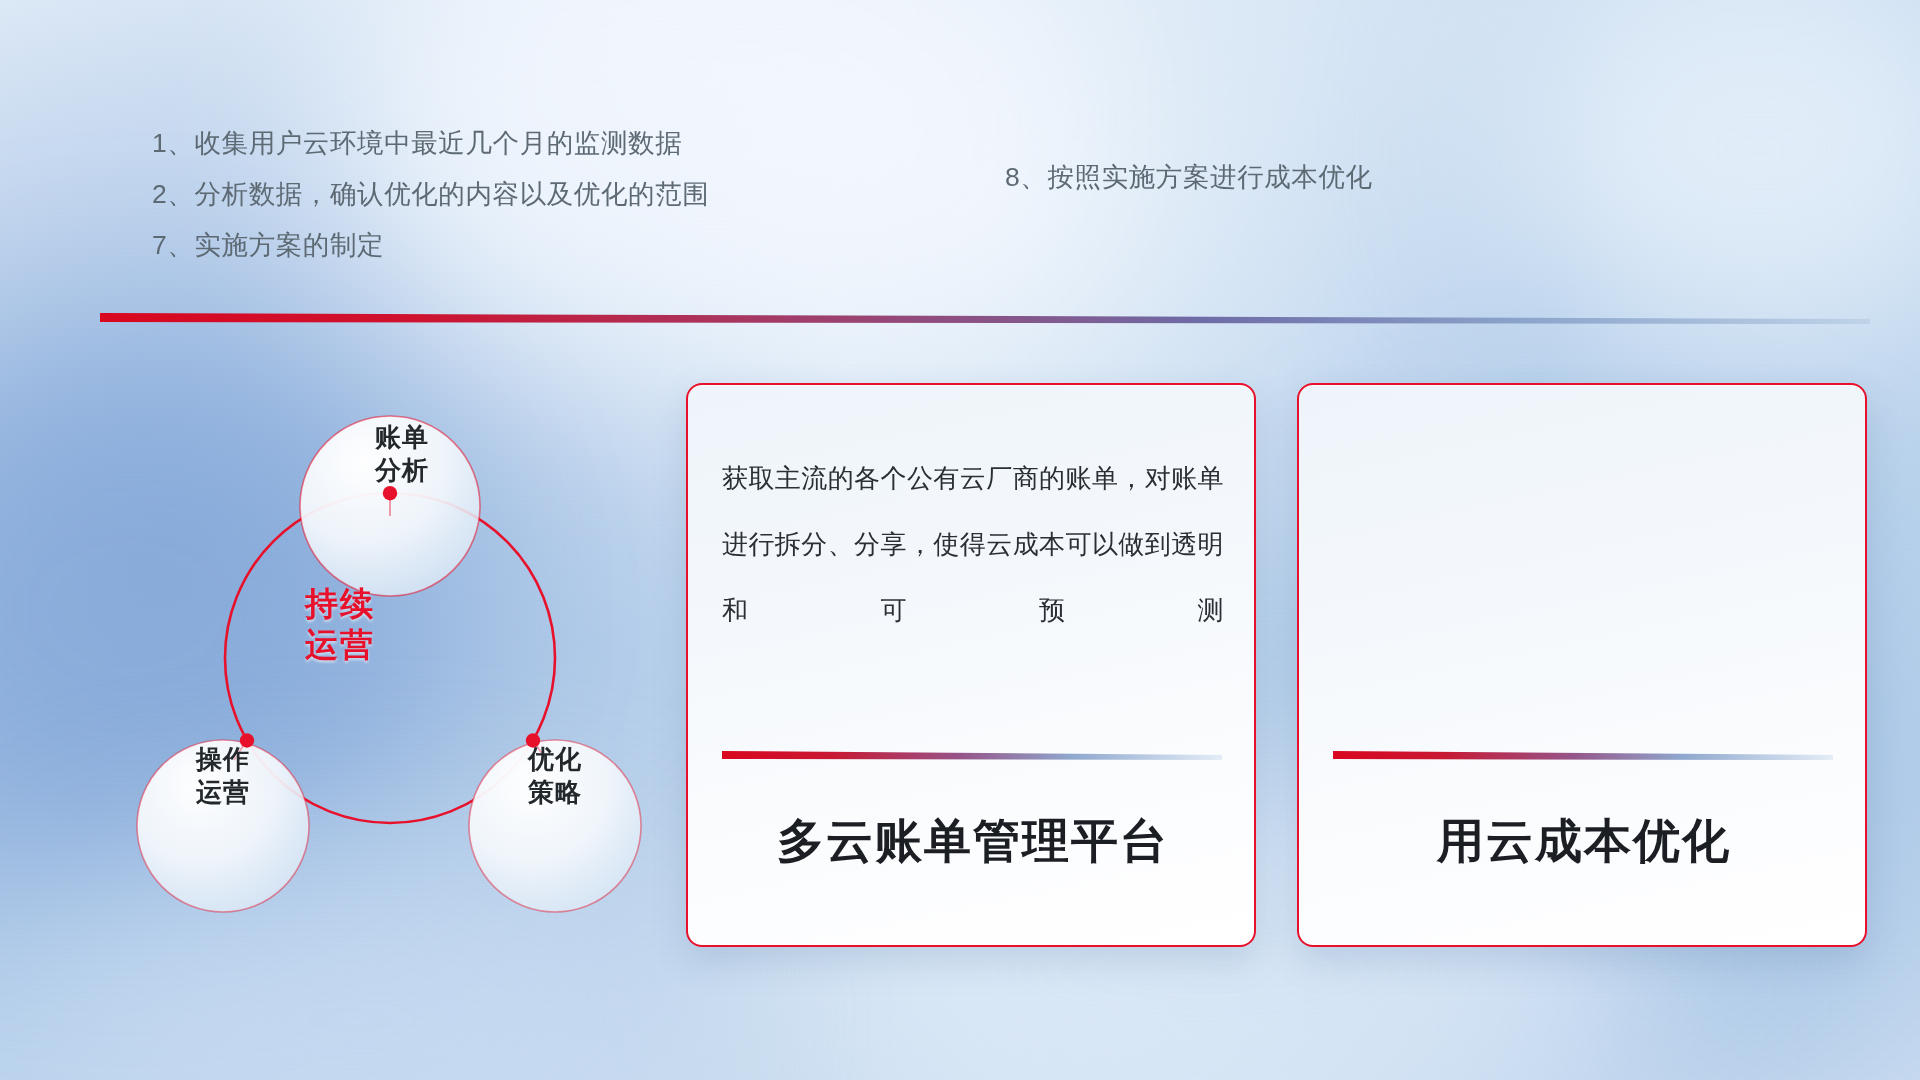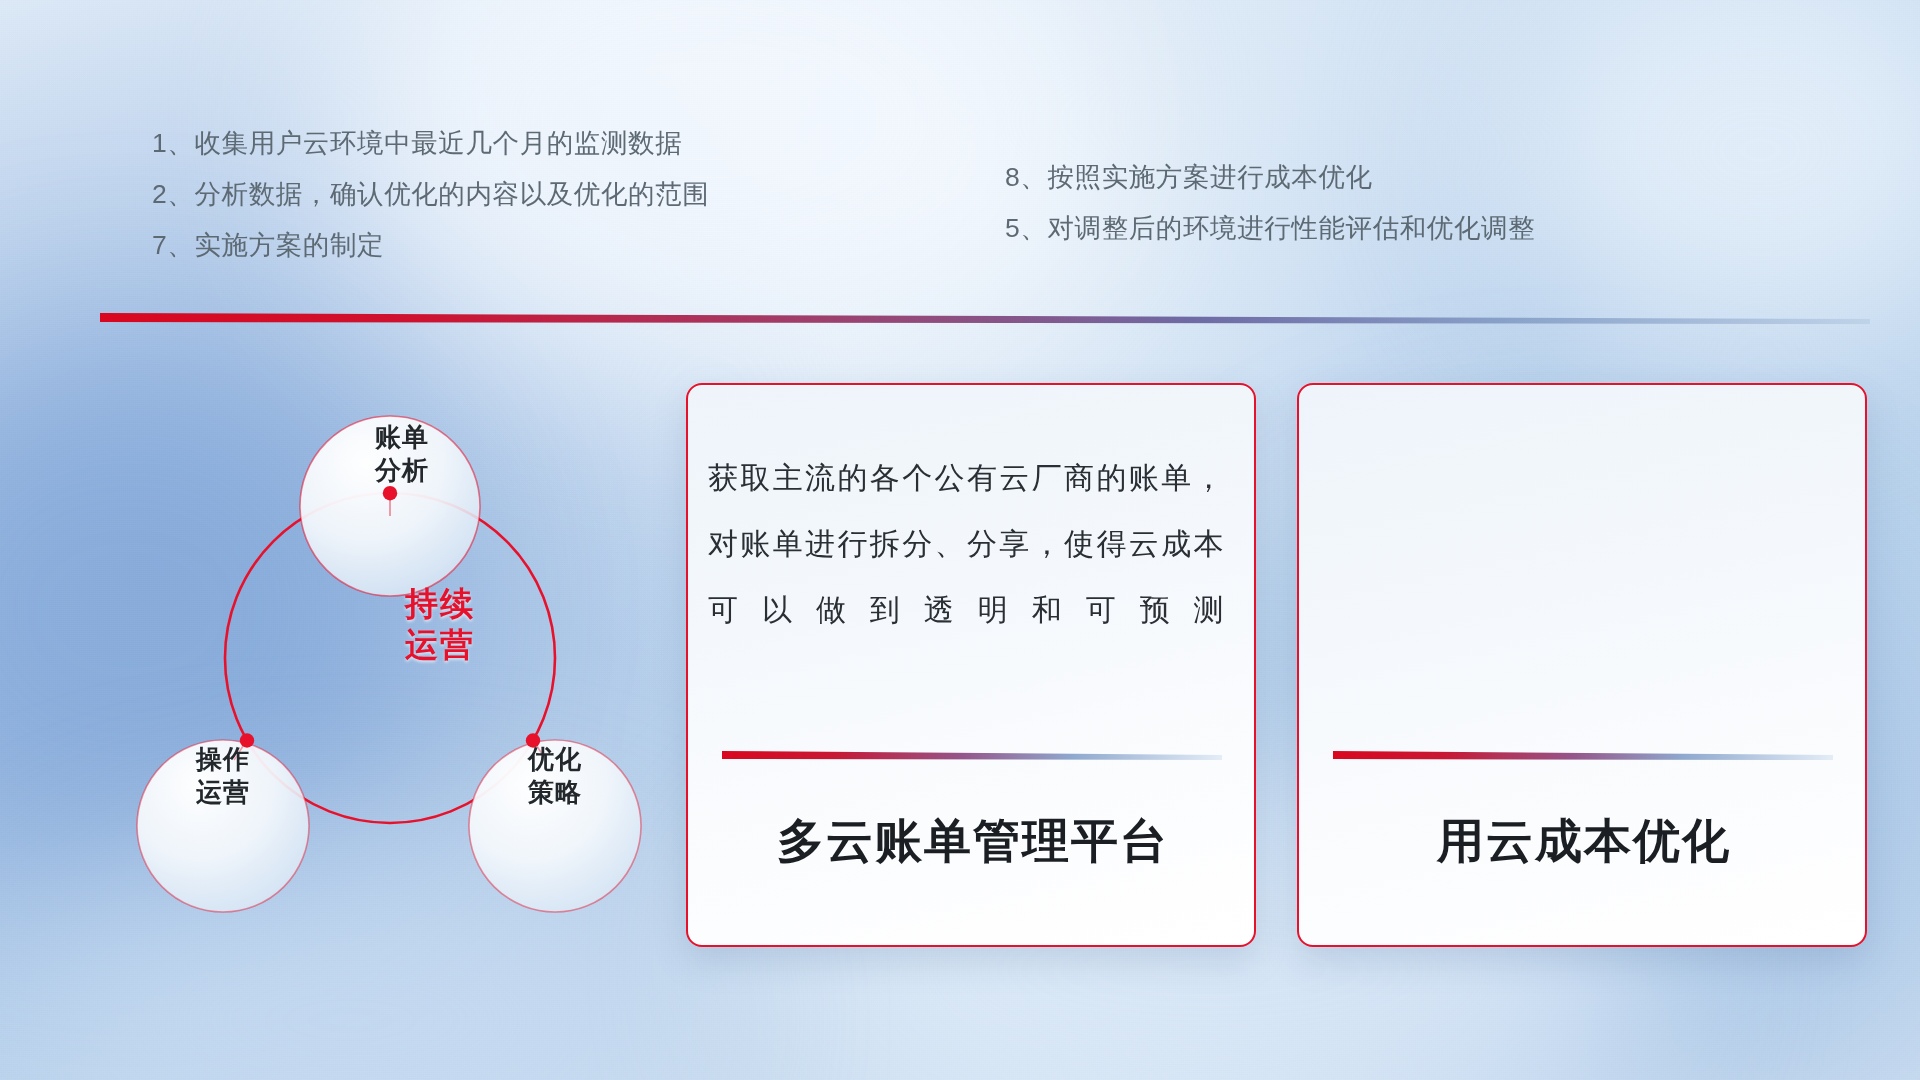--- a/index.html
+++ b/index.html
@@ -106,21 +106,21 @@
     white-space: pre-line;
     font-family: "Liberation Sans", "DejaVu Sans", sans-serif;
     text-shadow: 0 1px 1px rgba(255,255,255,0.8);
   }
   #label-top    { left: 222px; top: 75px;  width: 170px; font-family: Liberation Mono, monospace; }
   #label-left   { left: 43px;  top: 395px; width: 170px; }
   #label-right  { left: 375px; top: 395px; width: 170px; }
   #label-center {
     position: absolute;
     left: 210px; top: 235px; width: 170px;
-    text-align: right;
+    text-align: left;
     color: #e8112b;
     font-weight: 900;
     font-size: 33px;
     line-height: 41px;
     letter-spacing: 2px;
     white-space: pre-line;
     font-family: "Liberation Sans", "DejaVu Sans", sans-serif;
     text-shadow: 0 2px 3px rgba(255,255,255,0.6);
   }
 
@@ -134,24 +134,24 @@
     border: 2px solid #e8112b;
     background: linear-gradient(168deg, #eef4fa 0%, #f4f8fc 38%, #fbfcfe 72%, #ffffff 100%);
     box-shadow: 0 14px 34px rgba(70,105,150,0.18), inset 0 1px 0 rgba(255,255,255,0.9);
     overflow: hidden;
   }
   #card-1 { left: 686px; }
   #card-2 { left: 1297px; }
 
   .card-body {
     position: absolute;
-    left: 20px;
+    left: 34px;
     right: 30px;
     top: 60px;
-    font-size: 30px;
+    font-size: 26px;
     line-height: 66px;
     color: #2a2f35;
     letter-spacing: 0.4px;
     text-align: justify;
     text-align-last: justify;
     font-family: "Liberation Sans", "DejaVu Sans", sans-serif;
   }
   .card-divider {
     position: absolute;
     left: 34px;
@@ -185,21 +185,20 @@
   <div id="grain"></div>
 
   <div id="bullets-left">
     <div class="bullet-line">1、收集用户云环境中最近几个月的监测数据</div>
     <div class="bullet-line">2、分析数据，确认优化的内容以及优化的范围</div>
     <div class="bullet-line">7、实施方案的制定</div>
   </div>
 
   <div id="bullets-right">
     <div class="bullet-line">8、按照实施方案进行成本优化</div>
-    <div class="bullet-line">5、对调整后的环境进行性能评估和优化调整</div>
   </div>
 
   <svg id="top-rule" viewBox="0 0 1770 11" preserveAspectRatio="none">
     <defs>
       <linearGradient id="ruleGrad" x1="0" y1="0" x2="1" y2="0">
         <stop offset="0" stop-color="#D9071F"></stop>
         <stop offset="0.18" stop-color="#CE1230"></stop>
         <stop offset="0.42" stop-color="#9B4270"></stop>
         <stop offset="0.62" stop-color="#6E6BA5"></stop>
         <stop offset="0.80" stop-color="#8AA3CA"></stop>

